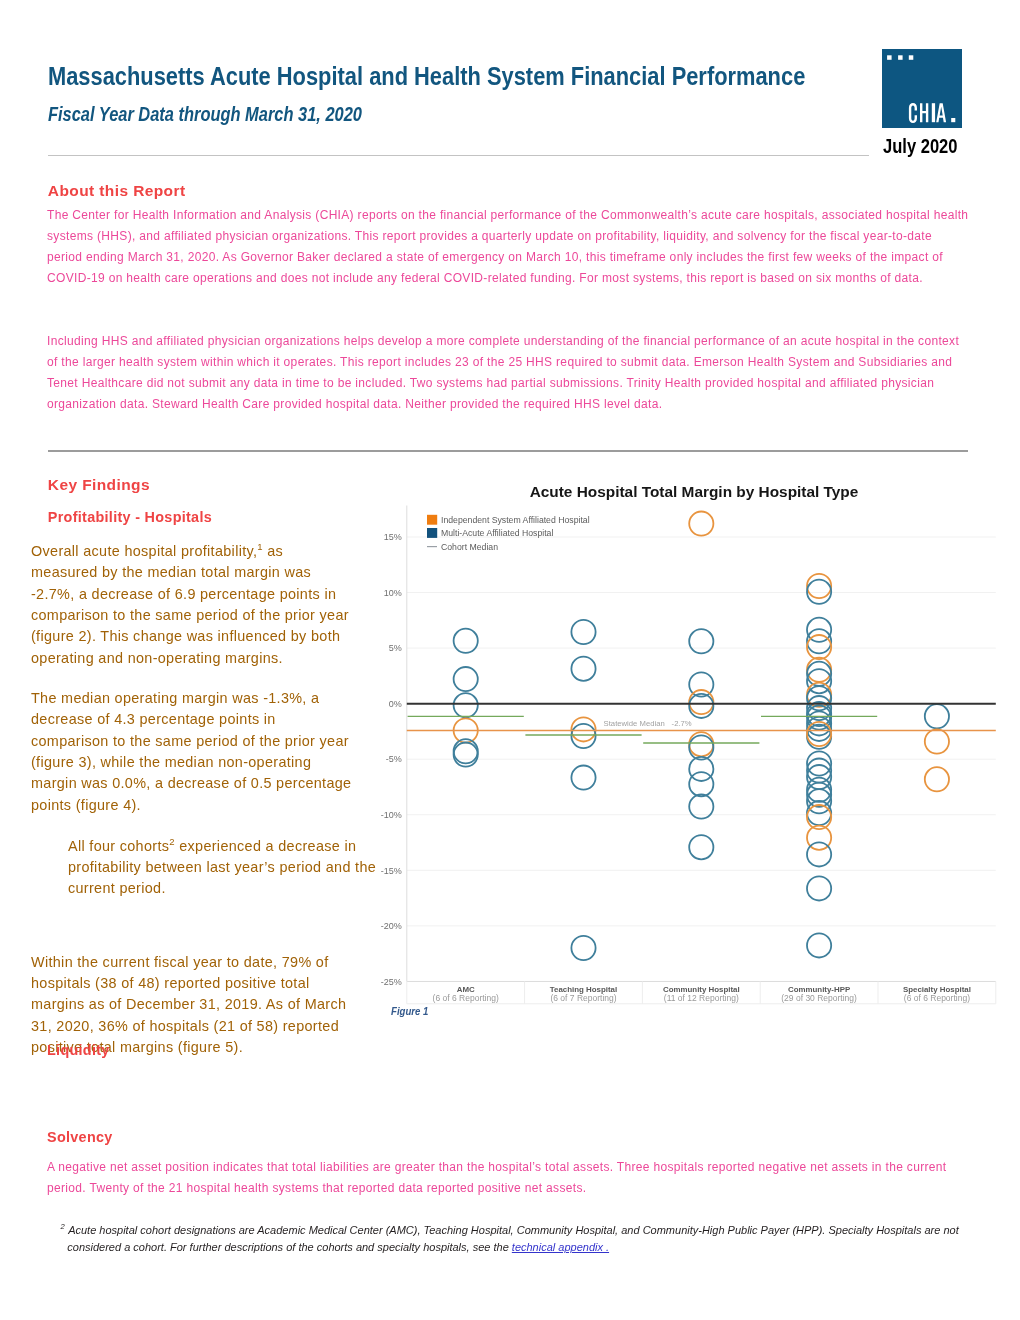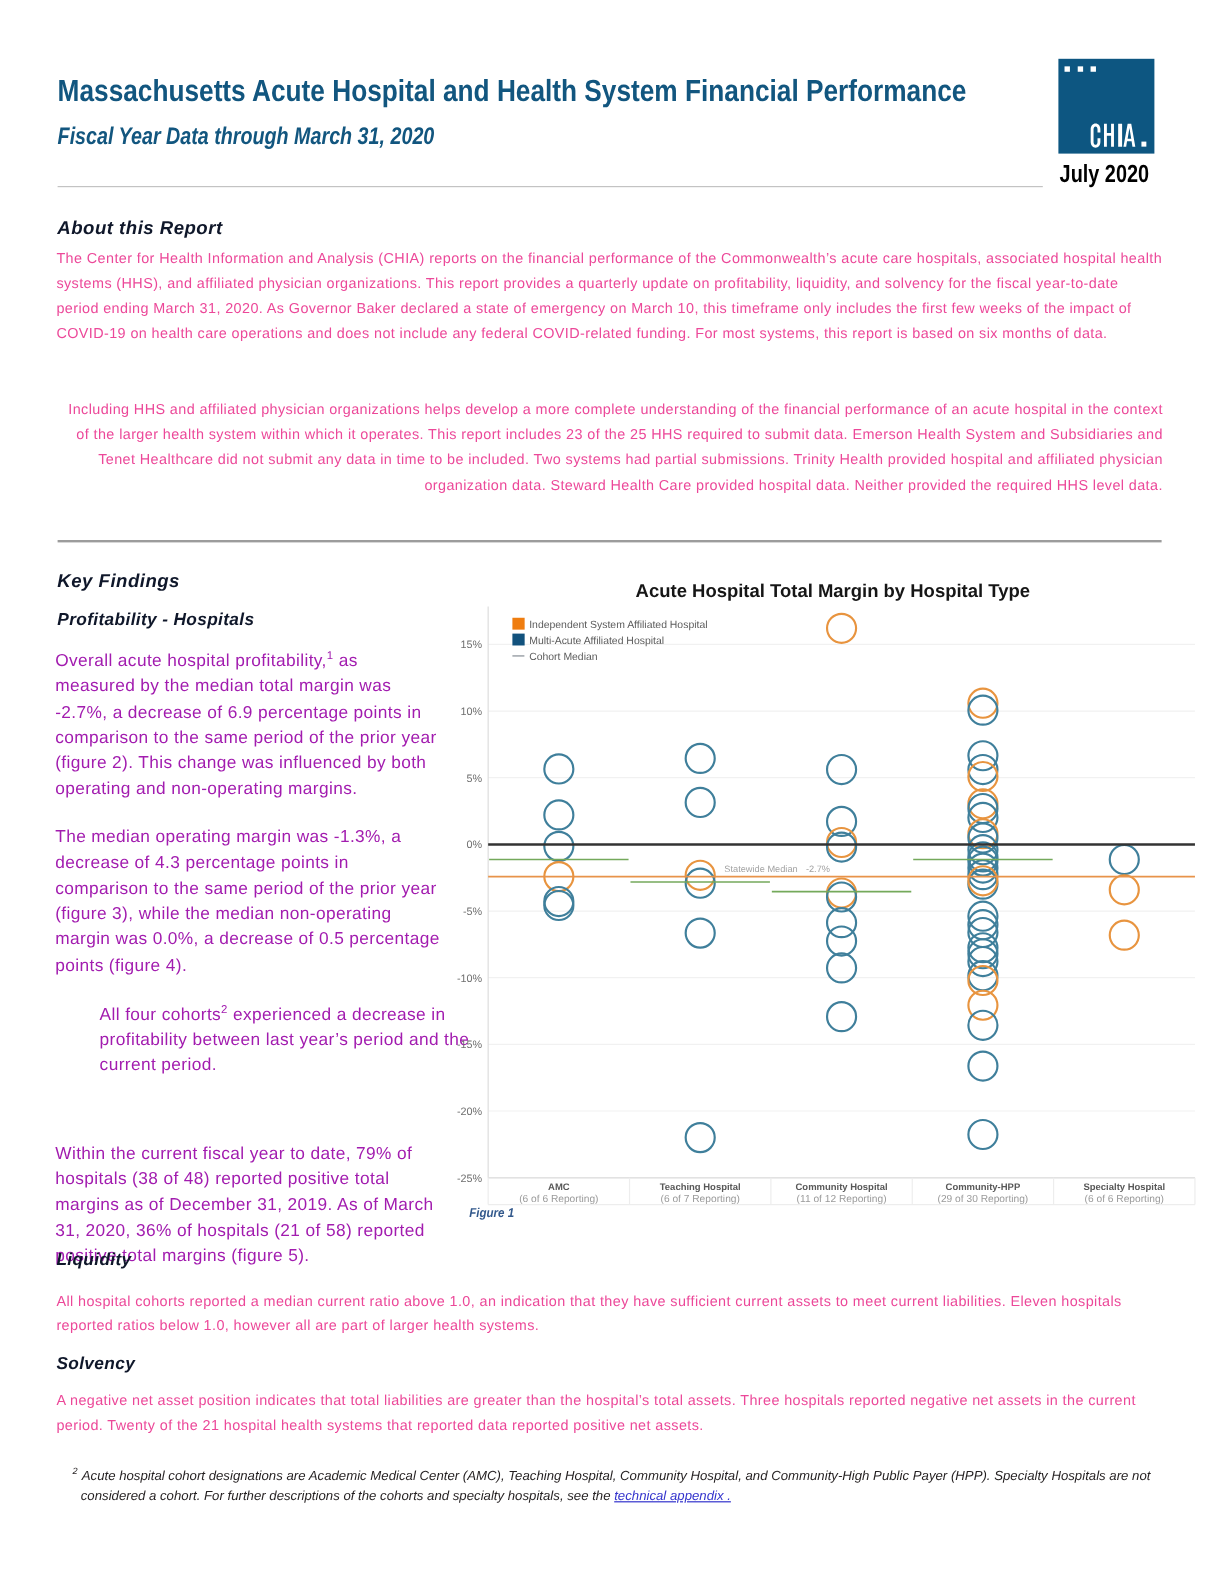--- a/index.html
+++ b/index.html
@@ -18,32 +18,32 @@
      letter-spacing:0px;white-space:nowrap;
      transform:scaleX(0.821);transform-origin:left top;}
   .hdr-rule{position:absolute;left:47.8px;top:154.8px;width:821.3px;height:1.1px;background:#c3c3c3;}
   .logo{position:absolute;left:882.4px;top:48.6px;width:79.4px;height:79.6px;background:#0d5681;}
   .logo svg{display:block;}
   .hdr-date{position:absolute;left:882.9px;top:133.6px;
      font-size:20.7px;font-weight:bold;letter-spacing:0px;color:#000000;
      white-space:nowrap;transform:scaleX(0.8);transform-origin:left top;}
 
   
-  .sec-h{color:#0f172a;font-weight:bold;font-size:14.4px;letter-spacing:0.3px;font-style:italic;}
+  .sec-h{color:#ef4444;font-weight:bold;font-size:14.4px;letter-spacing:0.3px;}
   .sec-h-lg{font-size:15.5px;letter-spacing:0.4px;}
   .body-p{color:#ec4899;font-size:12px;letter-spacing:0.33px;line-height:20.9px;text-align:left;}
 
   #about-h{position:absolute;left:47.8px;top:181.5px;}
   #about-p1{position:absolute;left:47px;top:205px;width:922px;}
-  #about-p2{position:absolute;left:47px;top:331px;width:922px;text-align:right;}
+  #about-p2{position:absolute;left:47px;top:331px;width:922px;}
   .mid-rule{position:absolute;left:48.2px;top:450.3px;width:920.2px;height:1.4px;background:#9c9c9c;}
 
   #kf-h{position:absolute;left:47.8px;top:475.8px;}
   #kf-sub{position:absolute;left:47.8px;top:508.5px;}
-  .kf-p{position:absolute;left:46px;width:323px;color:#a21caf;font-size:14.4px;
+  .kf-p{position:absolute;left:31px;width:323px;color:#a16207;font-size:14.4px;
         letter-spacing:0.33px;line-height:21.3px;}
   #kf-p1{top:541.2px;} #kf-p2{top:688.1px;} #kf-p3{top:835.5px;margin-left:37px;} #kf-p4{top:919.7px;margin-top:32px;}
   sup{font-size:9.5px;vertical-align:super;line-height:0;}
 
   #liq-h{position:absolute;left:47px;top:1042.3px;}
   #liq-p{position:absolute;left:47px;top:1073.5px;width:922px;}
   #sol-h{position:absolute;left:47px;top:1129.3px;}
   #sol-p{position:absolute;left:47px;top:1157.4px;width:930px;}
 
   .fn{position:absolute;color:#231f20;font-size:11px;letter-spacing:0px;line-height:17.4px;}
@@ -205,19 +205,18 @@
         <rect x="57" y="44.800000000000004" width="10.2" height="9.9" fill="#ef7d10"></rect>
         <text x="71" y="53.2" font-family="Liberation Sans, sans-serif" font-size="8.7" fill="#5c5c5c">Independent System Affiliated Hospital</text>
         <rect x="57" y="58.00000000000001" width="10.2" height="9.9" fill="#12527d"></rect>
         <text x="71" y="66.4" font-family="Liberation Sans, sans-serif" font-size="8.7" fill="#5c5c5c">Multi-Acute Affiliated Hospital</text>
         <line x1="57" y1="76.60000000000001" x2="67" y2="76.60000000000001" stroke="#9aa0a6" stroke-width="1.2"></line>
         <text x="71" y="79.60000000000001" font-family="Liberation Sans, sans-serif" font-size="8.7" fill="#5c5c5c">Cohort Median</text>
       </svg></div>
   <div id="figcap">Figure 1</div>
 
   <div class="sec-h" id="liq-h">Liquidity</div>
-  <div class="body-p" id="liq-p">All hospital cohorts reported a median current ratio above 1.0, an indication that they have sufficient current assets to meet current liabilities. Eleven hospitals reported ratios below 1.0, however all are part of larger health systems.</div>
   <div class="sec-h" id="sol-h">Solvency</div>
   <div class="body-p" id="sol-p">A negative net asset position indicates that total liabilities are greater than the hospital’s total assets. Three hospitals reported negative net assets in the current period. Twenty of the 21 hospital health systems that reported data reported positive net assets.</div>
 
   <div class="fn" id="fn2"><sup>2</sup><span class="sp"></span><span>Acute hospital cohort designations are Academic Medical Center (AMC), Teaching Hospital, Community Hospital, and Community-High Public Payer (HPP). Specialty Hospitals are not considered a cohort. For further descriptions of the cohorts and specialty hospitals, see the </span><a class="tlink" href="#">technical appendix .</a></div>
 
 </div>
 
 </body></html>

